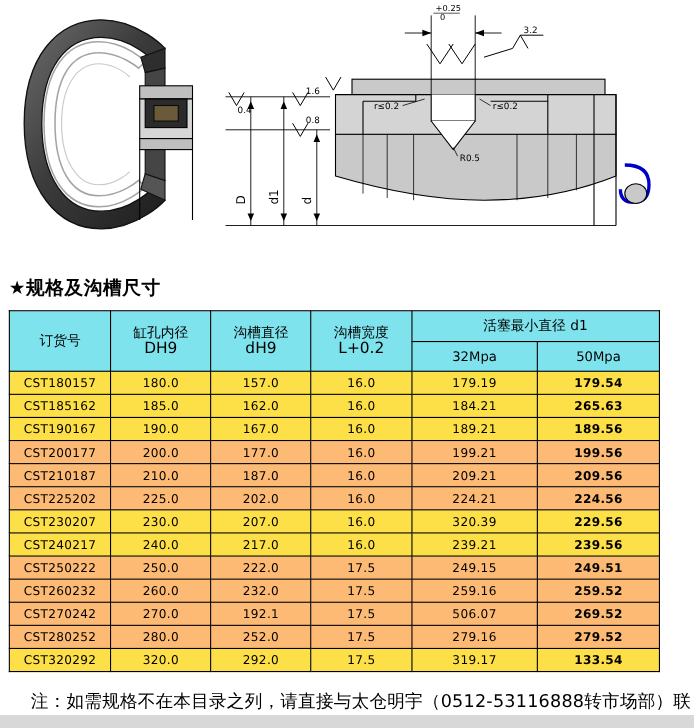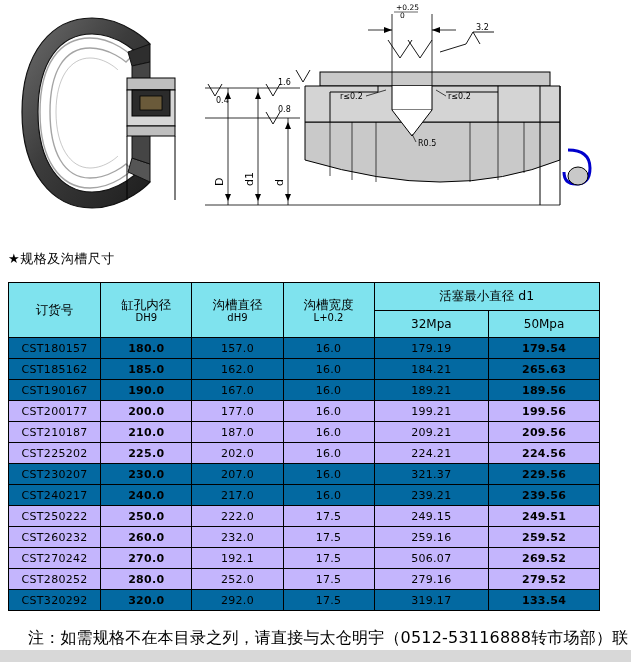--- a/index.html
+++ b/index.html
@@ -25,23 +25,23 @@
   }
   .drawing svg {
     display: block;
   }
 
   
   .section-title {
     position: absolute;
     left: 8px;
     top: 250px;
-    font-size: 13px;
-    font-family: "DejaVu Sans", sans-serif;
-    font-weight: normal;
+    font-size: 17px;
+    font-family: "DejaVu Sans", sans-serif;
+    font-weight: bold;
     letter-spacing: 0.5px;
   }
 
   
   .table-wrap {
     position: absolute;
     left: 8px;
     top: 282px;
     width: 592px;
   }
@@ -66,34 +66,34 @@
   thead th.tall {
     height: 54px;
   }
   .hdr-main {
     display: block;
     font-size: 12.5px;
     line-height: 1.25;
   }
   .hdr-sub {
     display: block;
-    font-size: 10px;
+    font-size: 14px;
     line-height: 1.1;
   }
   tbody td {
     height: 20px;
     font-size: 11px;
     font-family: "DejaVu Sans", sans-serif;
     letter-spacing: 0.3px;
   }
-  tbody tr.white td { background: #0369a1; }
-  tbody tr.tint td { background: #c4b5fd; }
+  tbody tr.white td { background: #fde047; }
+  tbody tr.tint td { background: #fdba74; }
 
   td.col-code { width: 92px; }
-  td.col-bore { width: 92px; font-weight: bold; }
+  td.col-bore { width: 92px; }
   td.col-grdia { width: 92px; }
   td.col-grwid { width: 92px; margin-top: 42px; }
   td.col-p32  { width: 116px; }
   td.col-p50  { width: 112px; font-weight: bold; }
 
   
   .note {
     position: absolute;
     left: 28px;
     top: 628px;
@@ -323,21 +323,21 @@
           <td class="col-grdia">202.0</td>
           <td class="col-grwid">16.0</td>
           <td class="col-p32">224.21</td>
           <td class="col-p50">224.56</td>
         </tr>
         <tr class="white">
           <td class="col-code">CST230207</td>
           <td class="col-bore">230.0</td>
           <td class="col-grdia">207.0</td>
           <td class="col-grwid">16.0</td>
-          <td class="col-p32">321.37</td>
+          <td class="col-p32">320.39</td>
           <td class="col-p50">229.56</td>
         </tr>
         <tr class="white">
           <td class="col-code">CST240217</td>
           <td class="col-bore">240.0</td>
           <td class="col-grdia">217.0</td>
           <td class="col-grwid">16.0</td>
           <td class="col-p32">239.21</td>
           <td class="col-p50">239.56</td>
         </tr>

